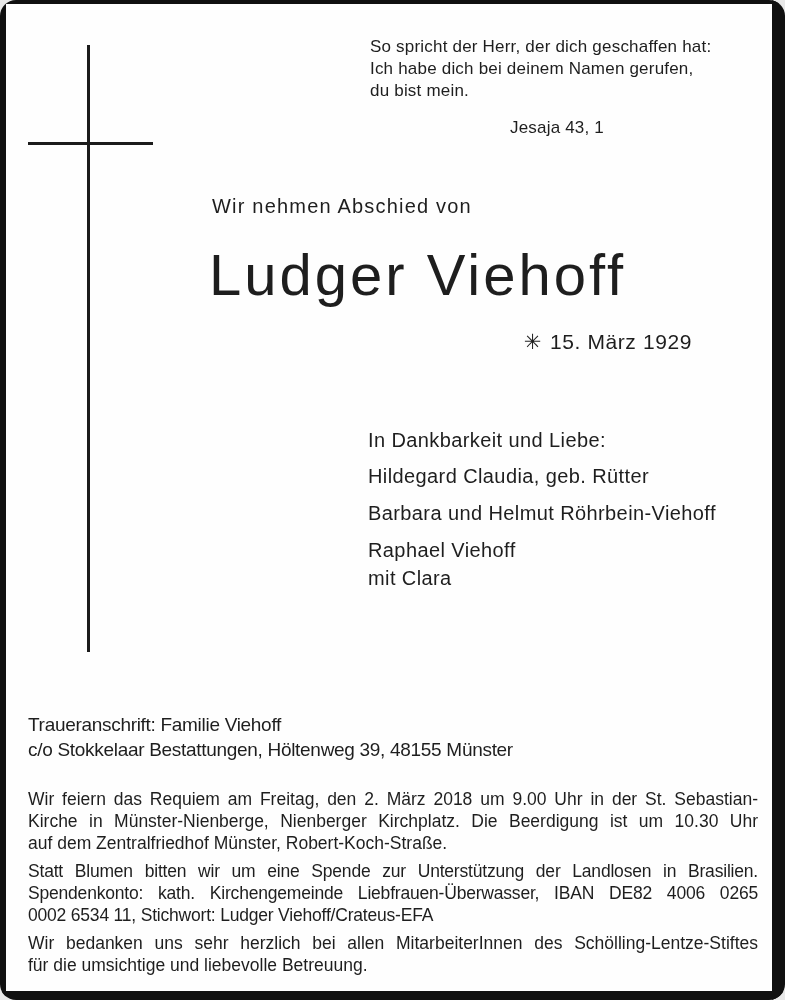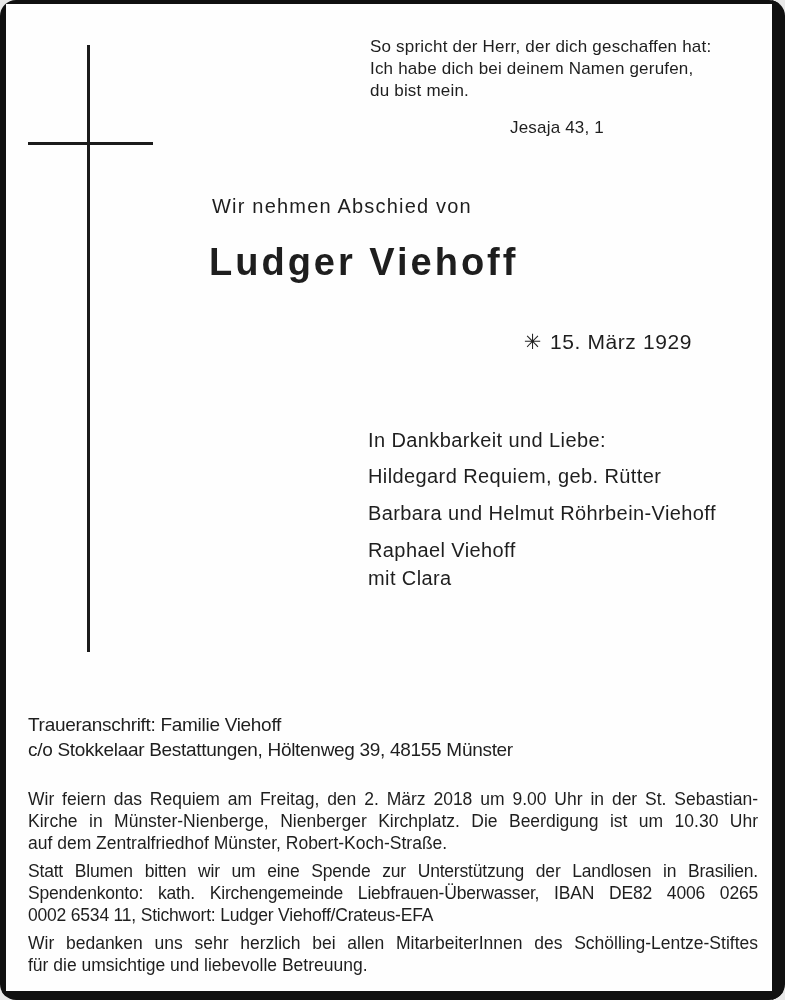--- a/index.html
+++ b/index.html
@@ -40,21 +40,21 @@
     padding-right: 2px;
   }
 
   .intro {
     position: absolute; left: 212px; top: 195px;
     font-size: 20px; letter-spacing: 1.2px;
   }
 
   .deceased {
     position: absolute; left: 209px; top: 241px;
-    font-size: 38px; letter-spacing: 3px; font-weight: 700;
+    font-size: 58px; letter-spacing: 3px; font-weight: 400;
   }
 
   .dates {
     position: absolute; left: 212px; top: 330px; width: 480px;
     font-size: 21px; letter-spacing: 0.6px; text-align: right;
   }
   .date-death { position: absolute; left: 226px; top: 0; }
   .sym { display: inline-block; margin-right: 8px; }
 
   .tribute {
@@ -102,21 +102,21 @@
 
   <div class="dates">
     <span>
       <span class="sym">✳</span><span>15. März 1929</span>
     </span>
   </div>
 
   <div class="tribute">
     <div class="tribute-heading">In Dankbarkeit und Liebe:</div>
     <div class="mourner">
-      <div>Hildegard Requiem, geb. Rütter</div>
+      <div>Hildegard Claudia, geb. Rütter</div>
     </div>
     <div class="mourner">
       <div>Barbara und Helmut Röhrbein-Viehoff</div>
     </div>
     <div class="mourner">
       <div>Raphael Viehoff</div>
       <div>mit Clara</div>
     </div>
   </div>
 

